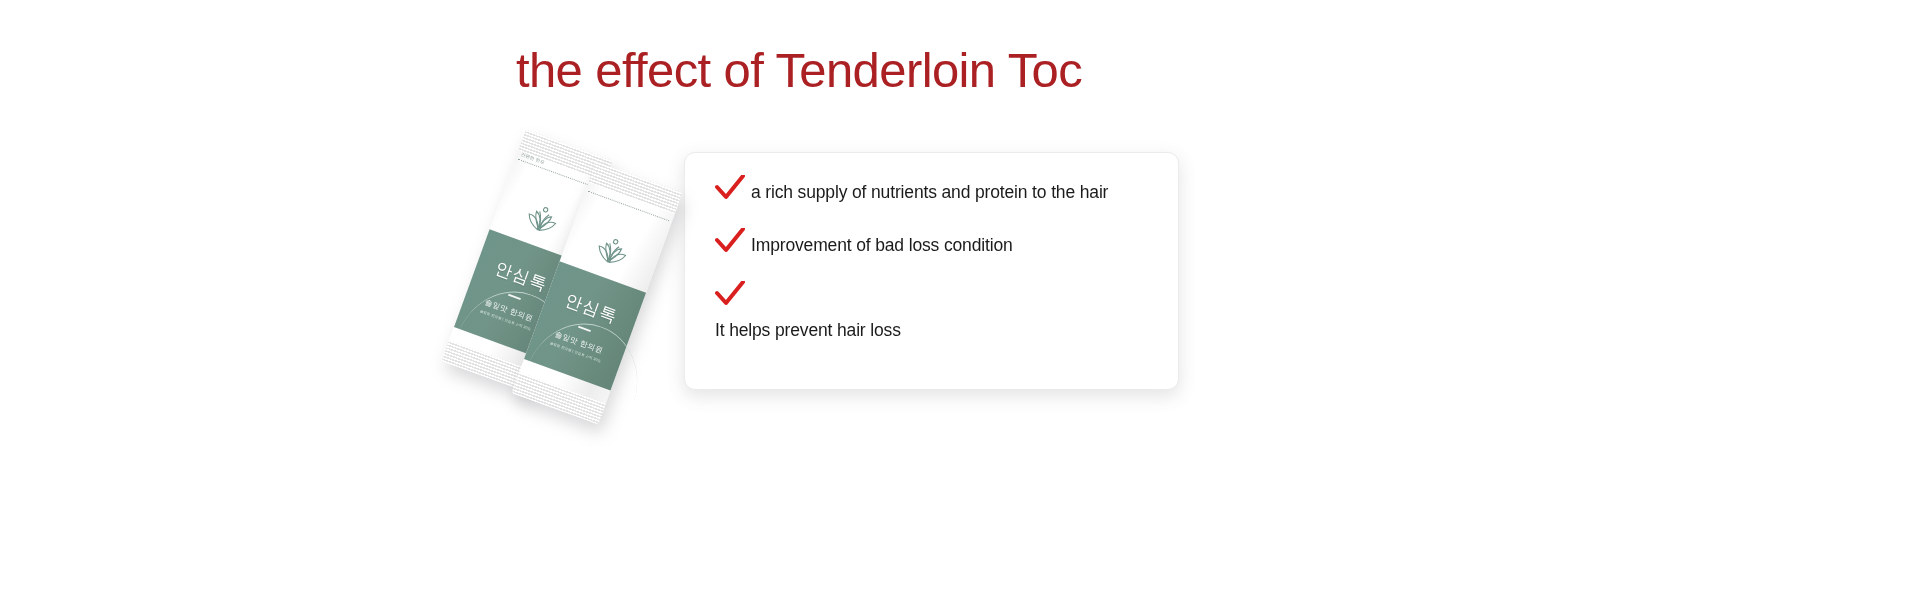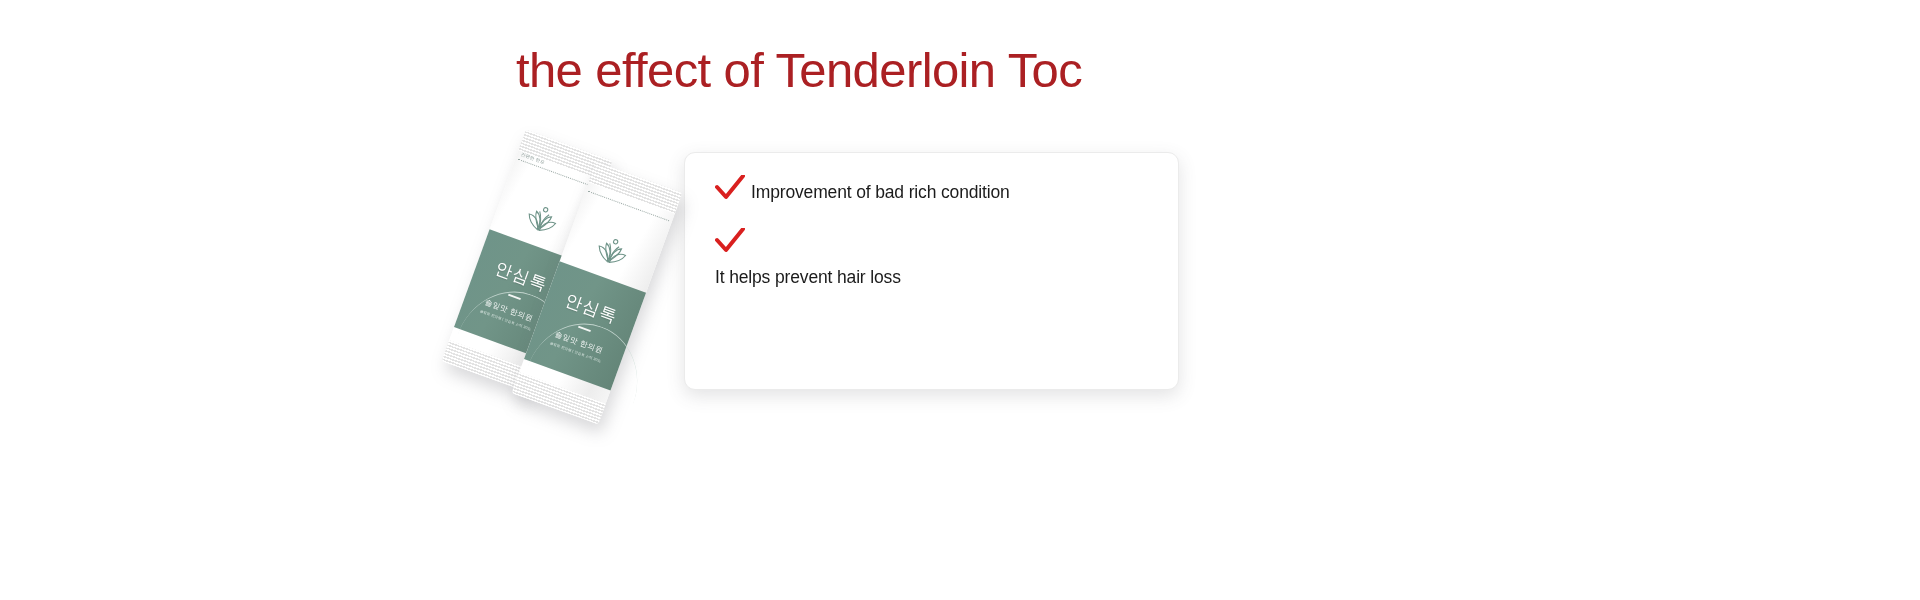--- a/index.html
+++ b/index.html
@@ -137,28 +137,36 @@
         <div class="sub2">솔잎맛 한의원 | 안심톡 스틱 30포</div>
       </div>
       <div class="swirl"></div>
       <div class="crimp bottom"></div>
     </div>
 
   </div>
 
   <div class="card">
 
+    <div class="benefit">
+      <span class="check">
+        <svg width="30" height="26" viewBox="0 0 30 26">
+          <path d="M2 12 L11 22 L28 1" fill="none" stroke="#d9201f" stroke-width="4" stroke-linecap="round" stroke-linejoin="round"></path>
+        </svg>
+      </span>
+      <span class="btext">a rich supply of nutrients and protein to the hair</span>
+    </div>
 
     <div class="benefit">
       <span class="check">
         <svg width="30" height="26" viewBox="0 0 30 26">
           <path d="M2 12 L11 22 L28 1" fill="none" stroke="#d9201f" stroke-width="4" stroke-linecap="round" stroke-linejoin="round"></path>
         </svg>
       </span>
-      <span class="btext">Improvement of bad rich condition</span>
+      <span class="btext">Improvement of bad loss condition</span>
     </div>
 
     <div class="benefit">
       <span class="check">
         <svg width="30" height="26" viewBox="0 0 30 26">
           <path d="M2 12 L11 22 L28 1" fill="none" stroke="#d9201f" stroke-width="4" stroke-linecap="round" stroke-linejoin="round"></path>
         </svg>
       </span>
       <span class="btext">It helps prevent hair loss</span>
     </div>

